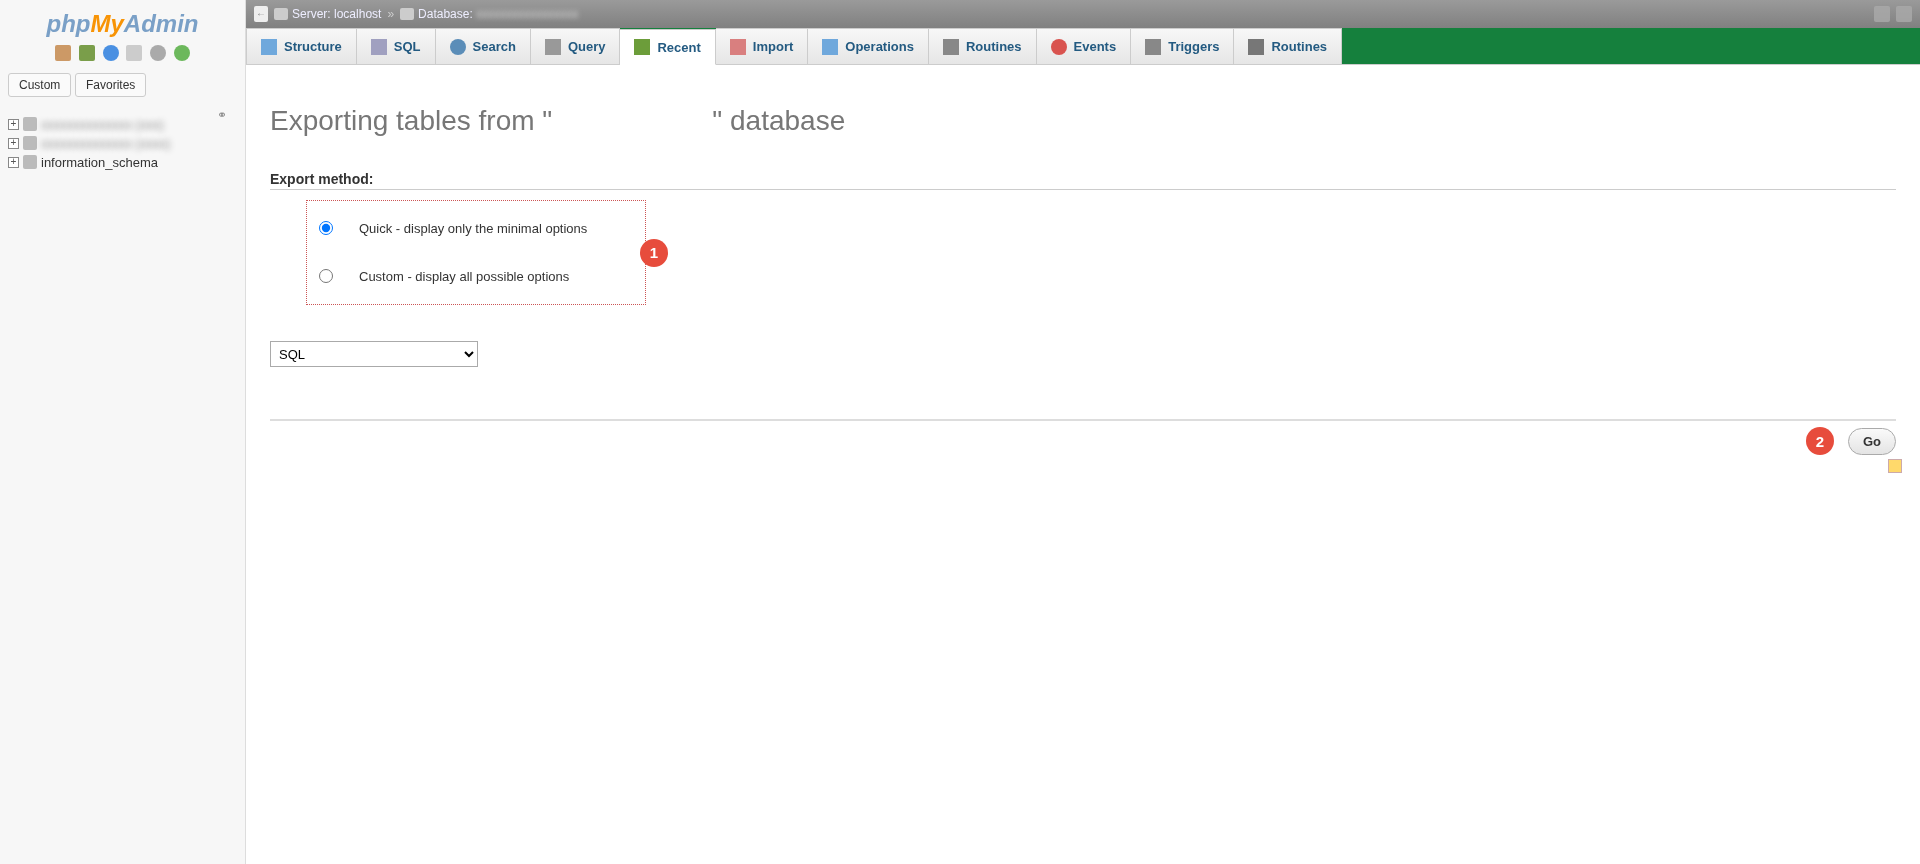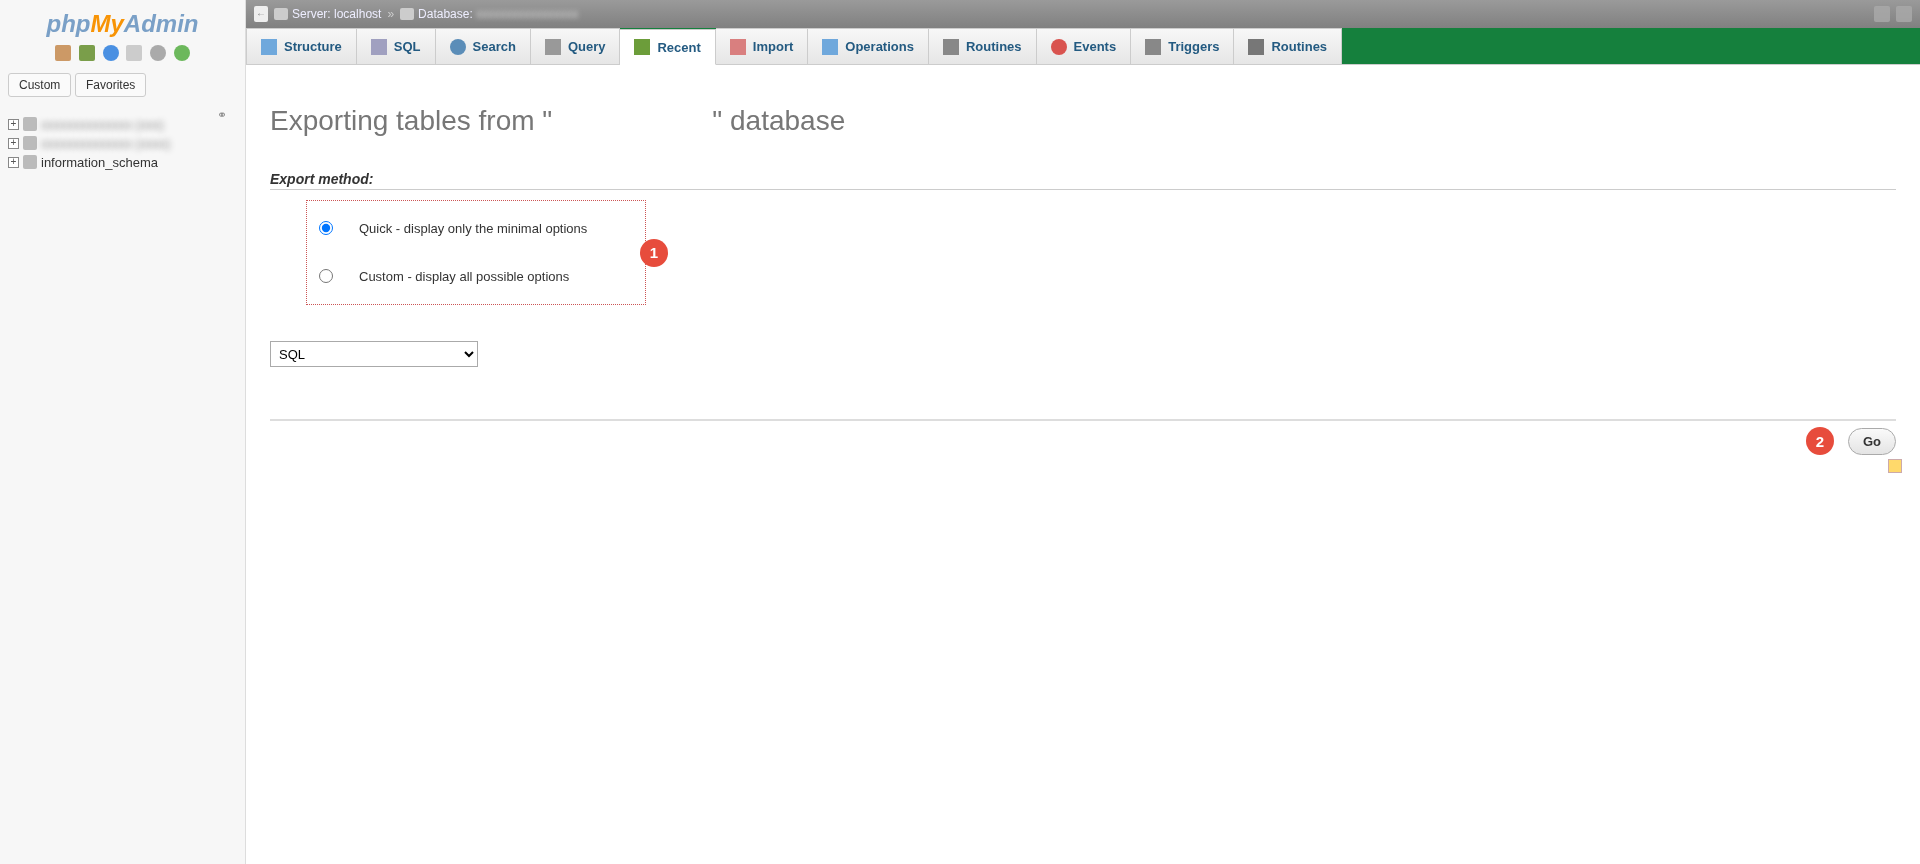--- a/index.html
+++ b/index.html
@@ -55,21 +55,21 @@
 .ti-rout{background:#888;}
 .ti-events{background:#d9534f;border-radius:50%;}
 .ti-trig{background:#888;}
 .ti-design{background:#777;}
 
 
 .content { padding: 18px 24px; }
 h2.page-title { font-size:28px; font-weight:normal; color:#777; margin:22px 0 34px 0; }
 h2.page-title .db-name-blur{ display:inline-block; min-width:160px; }
 
-.section-label { font-size:14px; font-weight:bold; color:#333; border-bottom:1px solid #ccc; padding-bottom:2px; margin-bottom:10px;font-style:italic; }
+.section-label { font-size:14px; font-weight:bold; color:#333; border-bottom:1px solid #ccc; padding-bottom:2px; margin-bottom:10px; }
 
 .radio-box { border:1px dotted #c55; padding:14px 44px 14px 12px; width:340px; margin-left:36px; }
 .radio-opt { margin:6px 0; font-size:13px; color:#333; display:flex; align-items:flex-start; gap:26px; cursor:pointer;}
 .radio-opt input{width:14px;height:14px;}
 
 .annotation-badge { display:inline-flex; align-items:center; justify-content:center; width:28px; height:28px; border-radius:50%; background:#e74c3c; color:#fff; font-weight:bold; font-size:15px; position:absolute; }
 .badge1-wrap{position:relative;}
 .badge1{ left:370px; top:50%; transform:translateY(-50%);}
 
 .format-wrap { margin-top:26px; }

